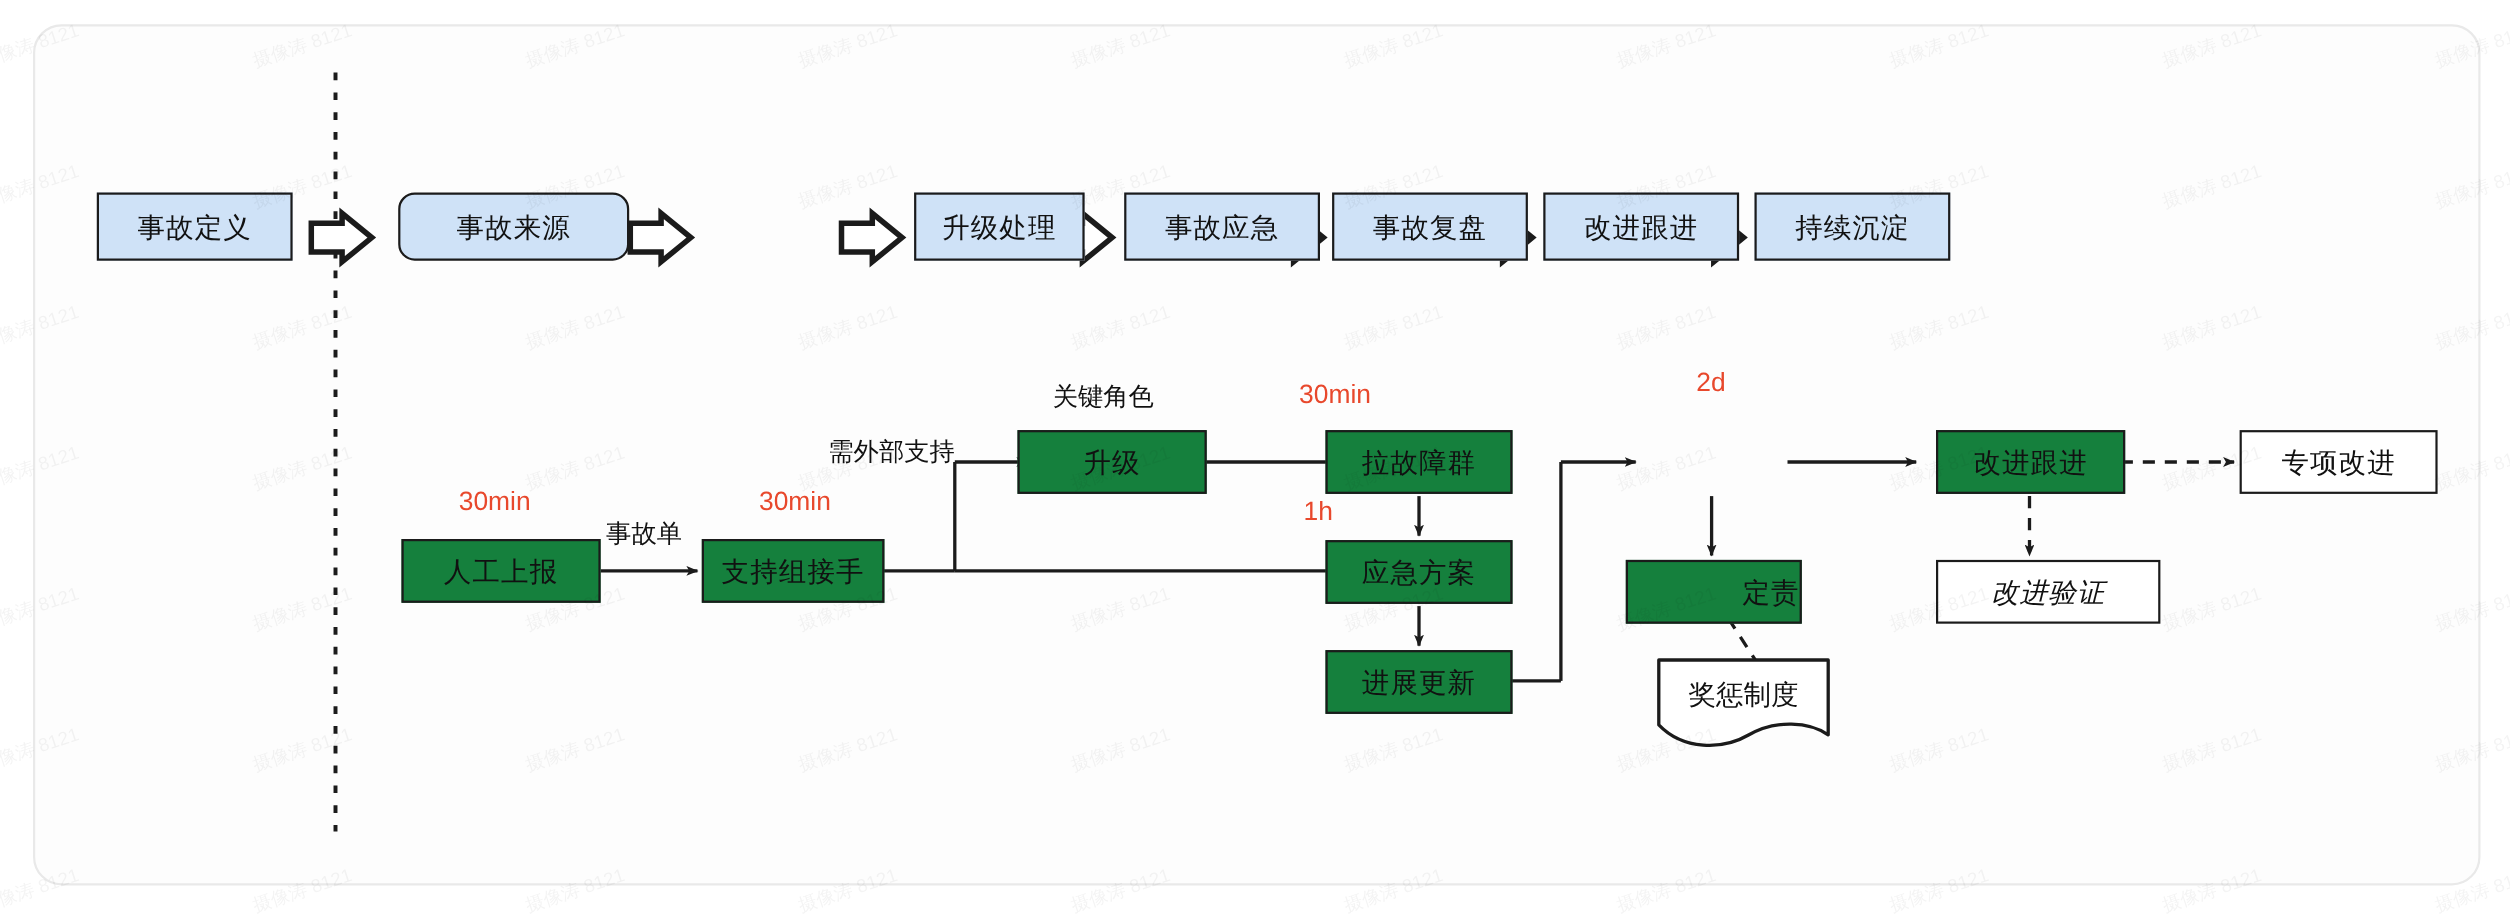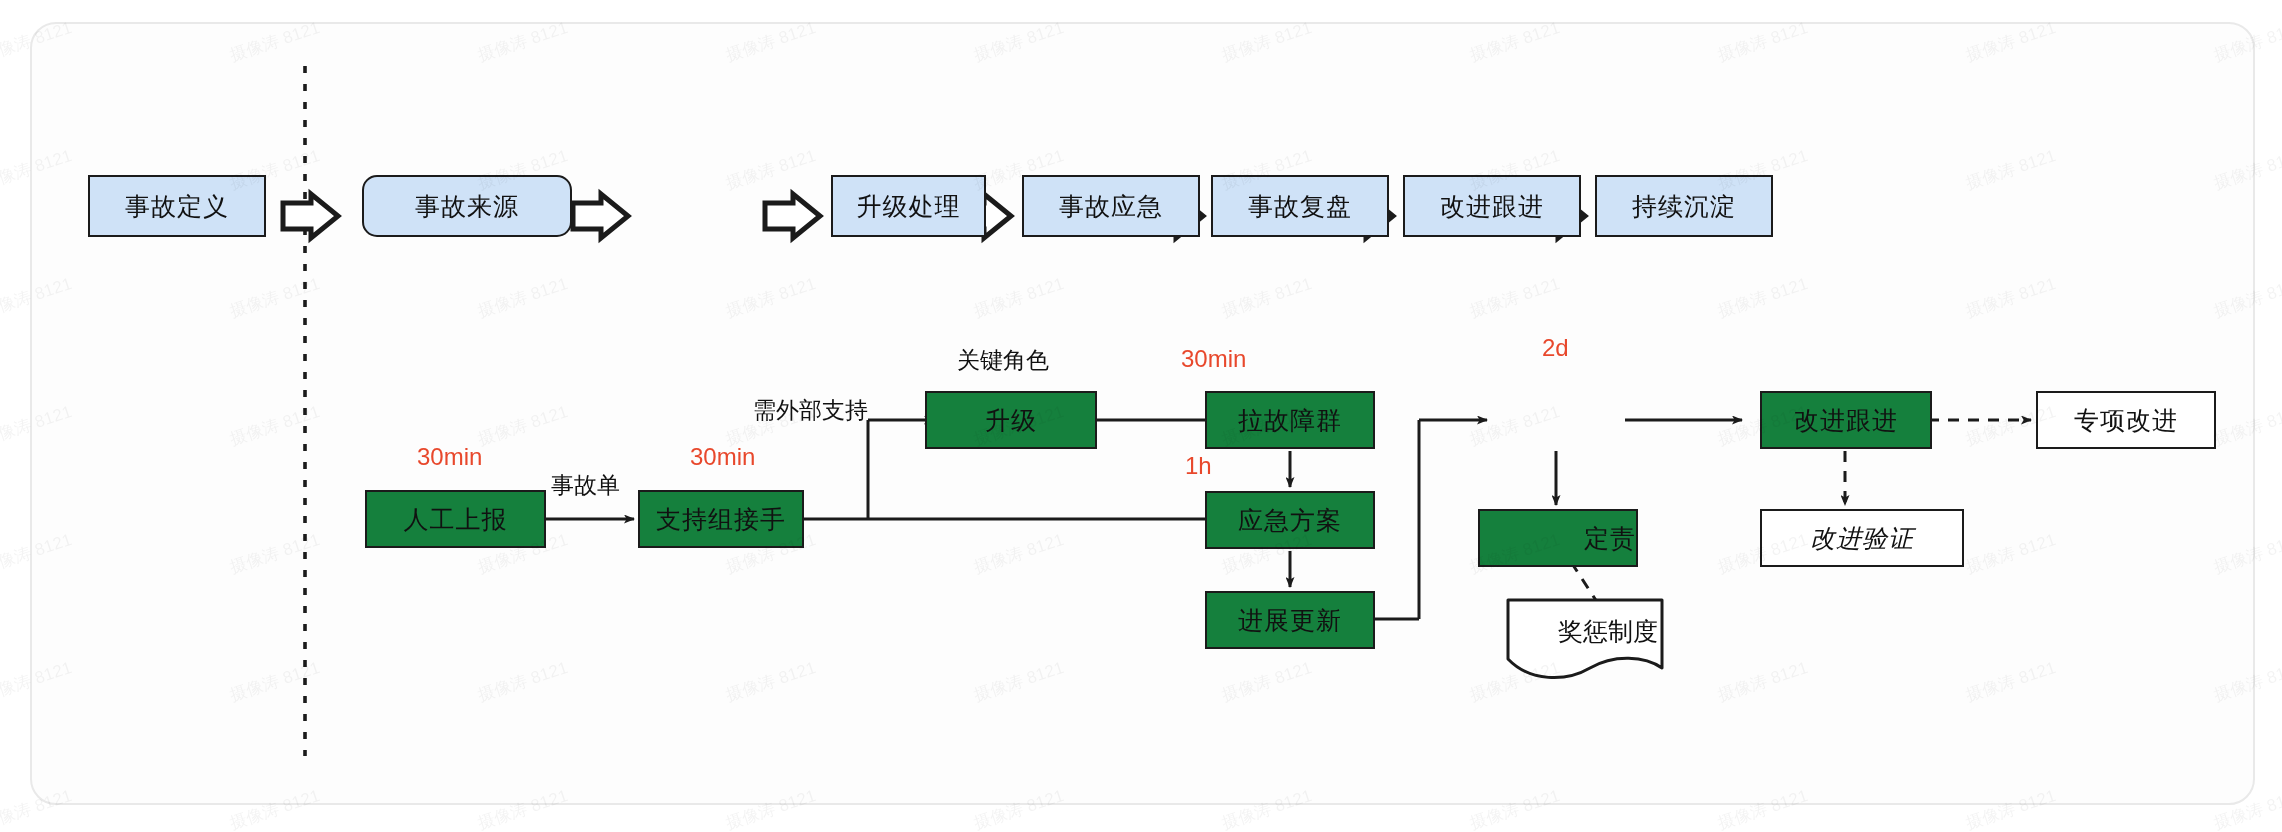--- a/index.html
+++ b/index.html
@@ -26,21 +26,21 @@
   .node.blue{background:#cfe2f7;}
   .node.orange{background:#15803d;}
   .node.white{background:#ffffff;}
 
   
   .lbl{position:absolute;white-space:nowrap;font-size:23px;color:#111;}
   .lbl.time{color:#e8482c;font-size:24px;}
   .lbl.edge{color:#111;font-size:23px;}
 
   
-  .docshape{position:absolute;padding-left:46px;}
+  .docshape{position:absolute;}
   .docshape .doctext{
     position:absolute;left:0;top:0;width:100%;height:62px;
     display:flex;align-items:center;justify-content:center;
     font-size:25px;color:#111;white-space:nowrap;
   }
 
   
   .wm{
     position:absolute;color:#000;opacity:0.045;font-size:17px;
     transform:rotate(-18deg);white-space:nowrap;user-select:none;

